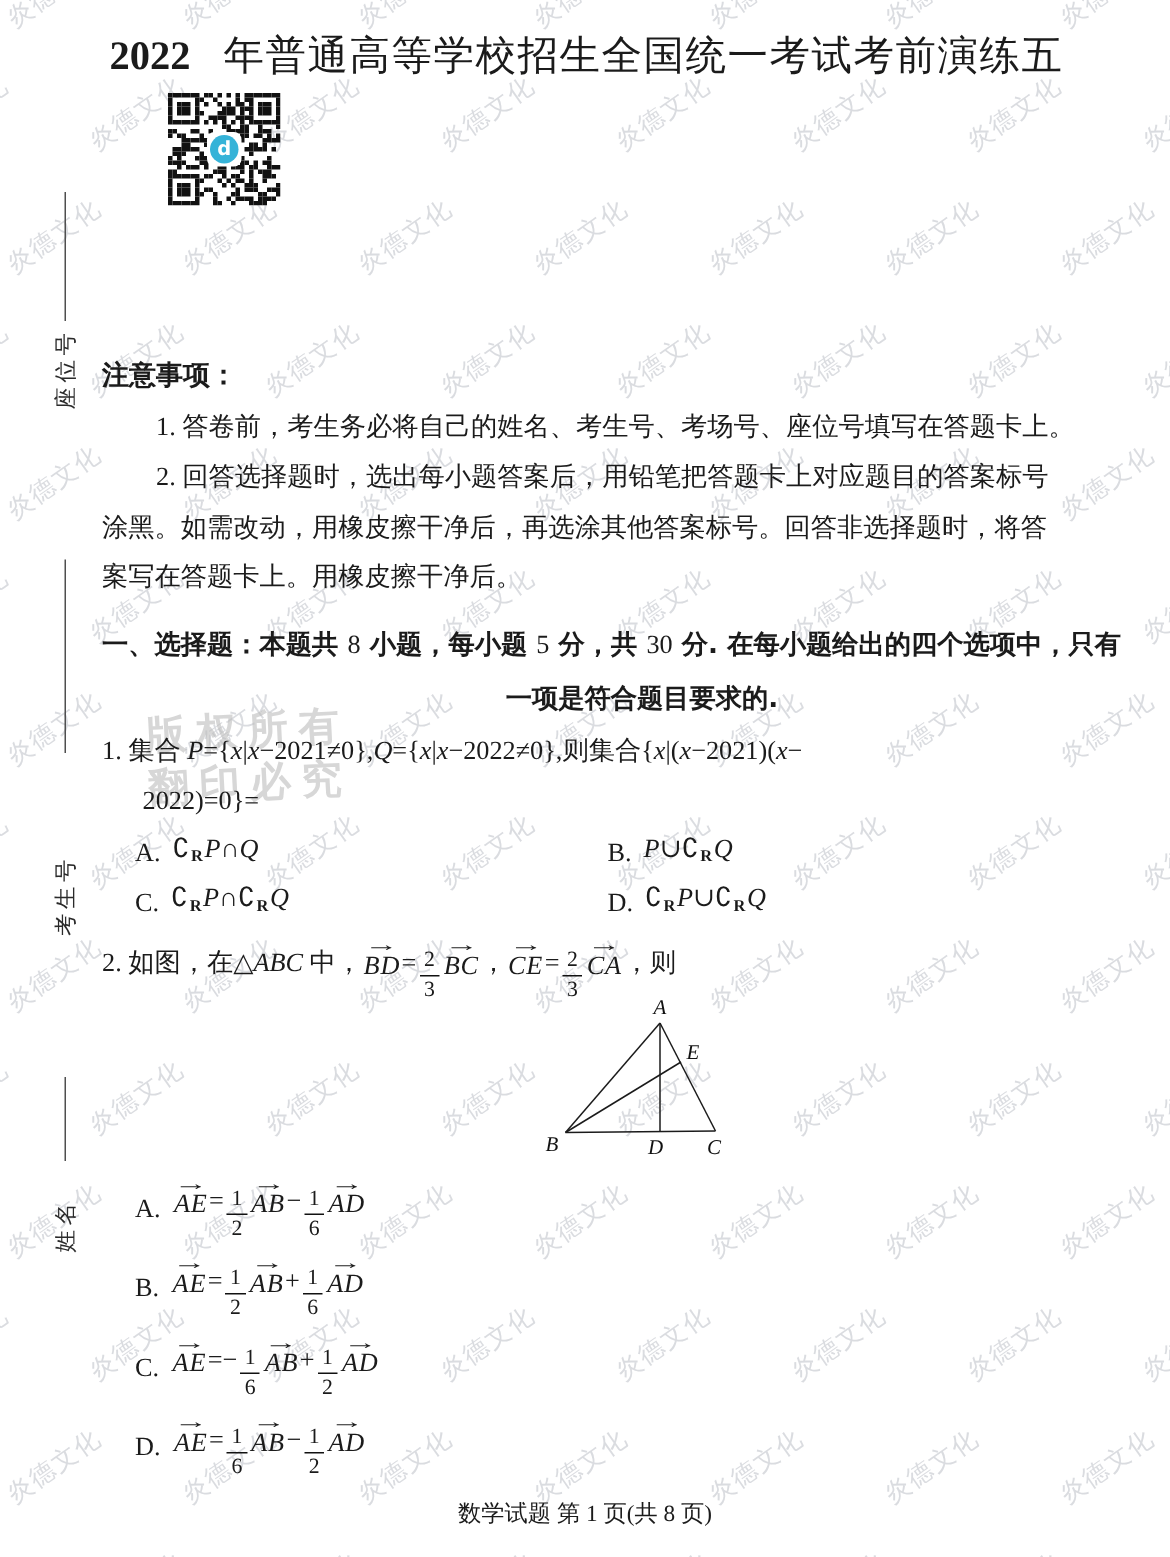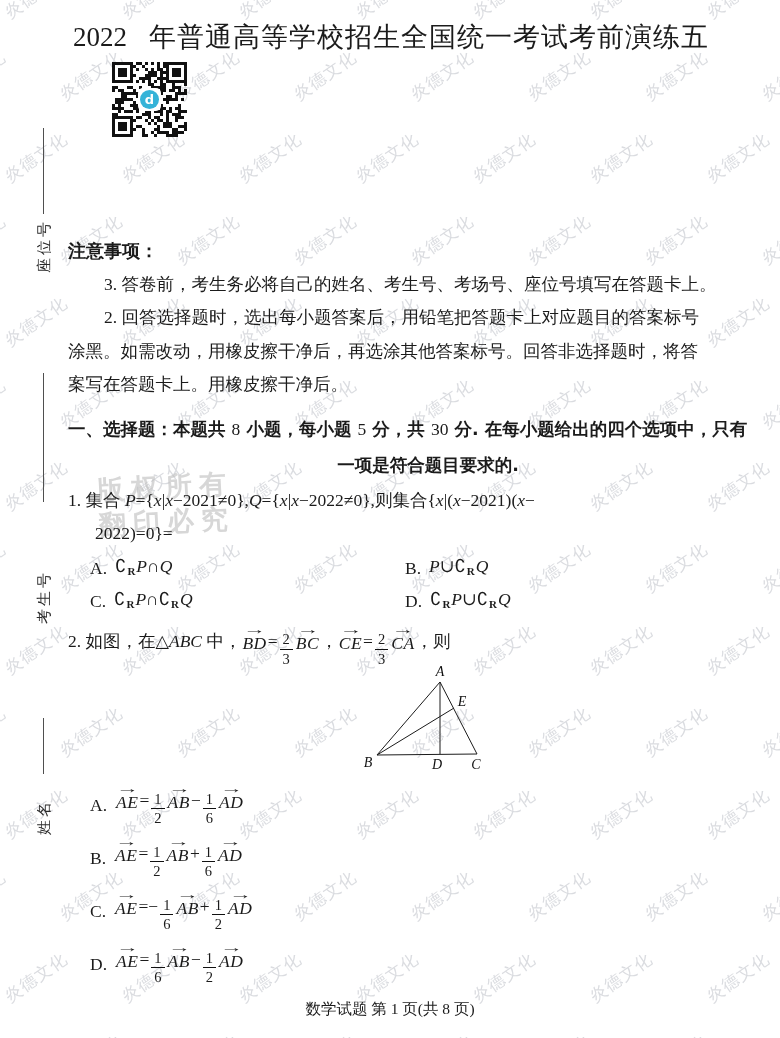--- a/index.html
+++ b/index.html
@@ -20,21 +20,21 @@
   .sline.s3{top:718px;height:56px}
   .slabel{position:absolute;left:44px;transform:translate(-50%,-50%) rotate(-90deg);
           font-size:15px;color:#2a2a2a;letter-spacing:3px;white-space:nowrap;z-index:2;}
   .slabel.p1{top:246px}
   .slabel.p2{top:597px}
   .slabel.p3{top:817px}
 
   
   .title{position:absolute;left:46px;width:690px;top:19px;text-align:center;
          font-size:27px;letter-spacing:1px;z-index:3;}
-  .title .year{font-weight:normal;letter-spacing:0;margin-right:22px;}
+  .title .year{font-weight:bold;letter-spacing:0;margin-right:22px;}
   .subject{position:absolute;left:46px;width:690px;top:74px;text-align:center;
            font-size:32px;font-weight:bold;z-index:3;
            font-family:"DejaVu Sans","Liberation Sans",sans-serif;}
   .qr{position:absolute;left:112px;top:62px;width:75px;height:75px;z-index:3;}
   .qrlogo{position:absolute;left:138px;top:88px;width:23px;height:23px;background:#fff;
           border-radius:5px;display:flex;align-items:center;justify-content:center;z-index:4;}
   .qrlogo .circ{width:19px;height:19px;border-radius:50%;color:#fff;font-size:13px;
           font-weight:bold;display:flex;align-items:center;justify-content:center;
           font-family:"DejaVu Sans","Liberation Sans",sans-serif;}
 
@@ -511,21 +511,21 @@
       <rect x="60" y="72" width="3" height="3" fill="#111"></rect>
       <rect x="63" y="72" width="3" height="3" fill="#111"></rect>
     </svg>
   <div class="qrlogo">
     <div class="circ" id="qrCirc" style="background: rgb(53, 179, 216);">d</div>
   </div>
 
   <div class="notice">
     <div class="notice-label hei">注意事项：</div>
     <div id="noticeBody">
-        <div class="nline ind">3. 答卷前，考生务必将自己的姓名、考生号、考场号、座位号填写在答题卡上。</div>
+        <div class="nline ind">1. 答卷前，考生务必将自己的姓名、考生号、考场号、座位号填写在答题卡上。</div>
         <div class="nline ind">2. 回答选择题时，选出每小题答案后，用铅笔把答题卡上对应题目的答案标号</div>
         <div class="nline">涂黑。如需改动，用橡皮擦干净后，再选涂其他答案标号。回答非选择题时，将答</div>
         <div class="nline">案写在答题卡上。用橡皮擦干净后。</div>
       </div>
   </div>
 
   <div class="sect hei">
     <div class="l1">一、选择题：本题共 <span class="mnum">8</span> 小题，每小题 <span class="mnum">5</span> 分，共 <span class="mnum">30</span> 分. 在每小题给出的四个选项中，只有</div>
     <div class="l2">一项是符合题目要求的.</div>
   </div>

